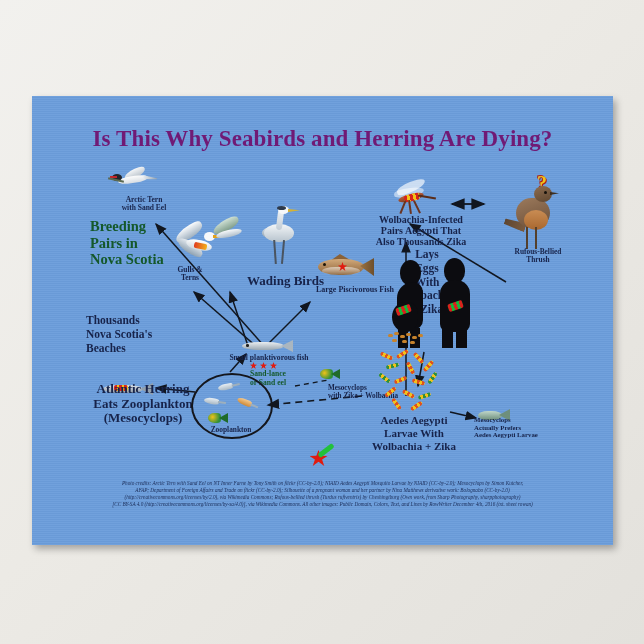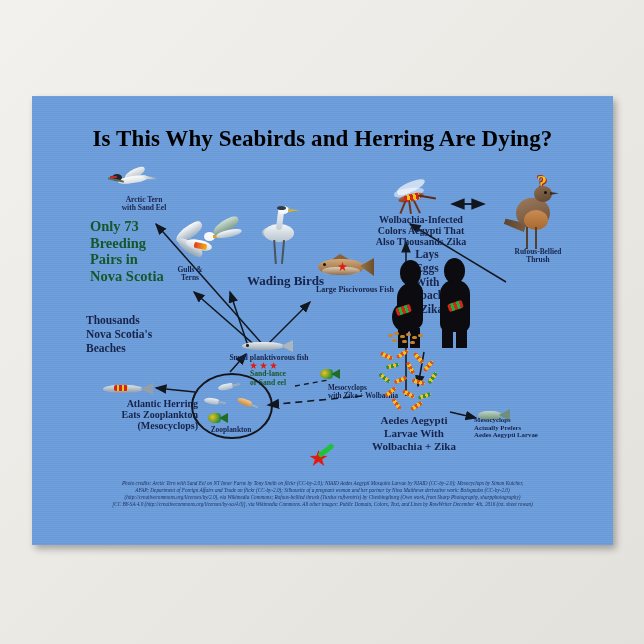--- a/index.html
+++ b/index.html
@@ -27,21 +27,21 @@
   }
   
   #arrows{position:absolute;left:0;top:0;width:581px;height:449px;}
 
   .lbl{position:absolute;color:#17234a;font-weight:bold;line-height:1.12;}
   .green{color:#14582a;}
   .tiny{font-size:5.2px;line-height:1.35;font-style:italic;color:#1b2c57;}
 
   #title{
     position:absolute;left:0;top:30px;width:581px;text-align:center;
-    font-size:23px;font-weight:bold;color:#000000;letter-spacing:.1px;
+    font-size:23px;font-weight:bold;color:#701a75;letter-spacing:.1px;
   }
   #banner{
     position:absolute;left:0;top:352px;width:581px;text-align:center;
     font-size:17px;font-weight:bold;color:#10182f;
   }
   #credits{
     position:absolute;left:36px;top:384px;width:509px;text-align:center;
   }
 
   
@@ -257,21 +257,20 @@
     <div class="head"></div>
       <div class="beak"></div>
       <div class="eel"></div>
   </div>
   <div class="lbl" style="left:72px;top:100px;width:80px;text-align:center;font-size:7.5px;">
     <div>Arctic Tern</div>
     <div>with Sand Eel</div>
   </div>
 
   <div class="lbl green" style="left:58px;top:122px;width:130px;font-size:14.5px;line-height:1.15;">
-    <div>Only 73</div>
     <div>Breeding</div>
     <div>Pairs in</div>
     <div>Nova Scotia</div>
   </div>
 
   <div class="pic gull" style="left:140px;top:128px;">
     <div class="gw1"></div>
       <div class="gw2"></div>
       <div class="gbody"></div>
     <div class="mark"></div>
@@ -327,21 +326,21 @@
     <div>Thousands</div>
     <div>Nova Scotia's</div>
     <div>Beaches</div>
   </div>
 
   <div class="pic herring" style="left:66px;top:286px;">
     <div class="hb"></div>
       <div class="ht"></div>
   </div>
   <div class="pinmark" style="left:82px;top:289px;"></div>
-  <div class="lbl" style="left:56px;top:302px;width:110px;text-align:right;font-size:10px;">
+  <div class="lbl" style="left:56px;top:286px;width:110px;text-align:center;font-size:13px;">
     <div>Atlantic Herring</div>
     <div>Eats Zooplankton</div>
     <div>(Mesocyclops)</div>
   </div>
 
   <div class="zcircle"></div>
   <div class="copepod" style="left:186px;top:288px;transform:rotate(-12deg);"></div>
   <div class="copepod" style="left:172px;top:302px;transform:rotate(8deg);"></div>
   <div class="copepod" style="left:205px;top:303px;transform:rotate(22deg);background:linear-gradient(180deg,#f3c98f,#cf8a37);"></div>
   <div class="meso" style="left:176px;top:316px;">
@@ -364,21 +363,21 @@
       <div class="mw2"></div>
       <div class="mb"></div>
     <div class="mwol"></div>
       <div class="mprob"></div>
     <div class="ml" style="left:22px;top:20px;transform:rotate(22deg);"></div>
     <div class="ml" style="left:29px;top:20px;transform:rotate(-8deg);"></div>
     <div class="ml" style="left:36px;top:20px;transform:rotate(-26deg);"></div>
   </div>
   <div class="lbl" style="left:334px;top:118px;width:110px;text-align:center;font-size:10px;">
     <div>Wolbachia-Infected</div>
-    <div>Colors Aegypti That</div>
+    <div>Pairs Aegypti That</div>
     <div>Also Thousands Zika</div>
   </div>
 
   <div class="pic thrush" style="left:470px;top:84px;">
     <div class="tq">?</div>
     <div class="tt"></div>
       <div class="tb"></div>
       <div class="tbelly"></div>
     <div class="th"></div>
       <div class="tbk"></div>

